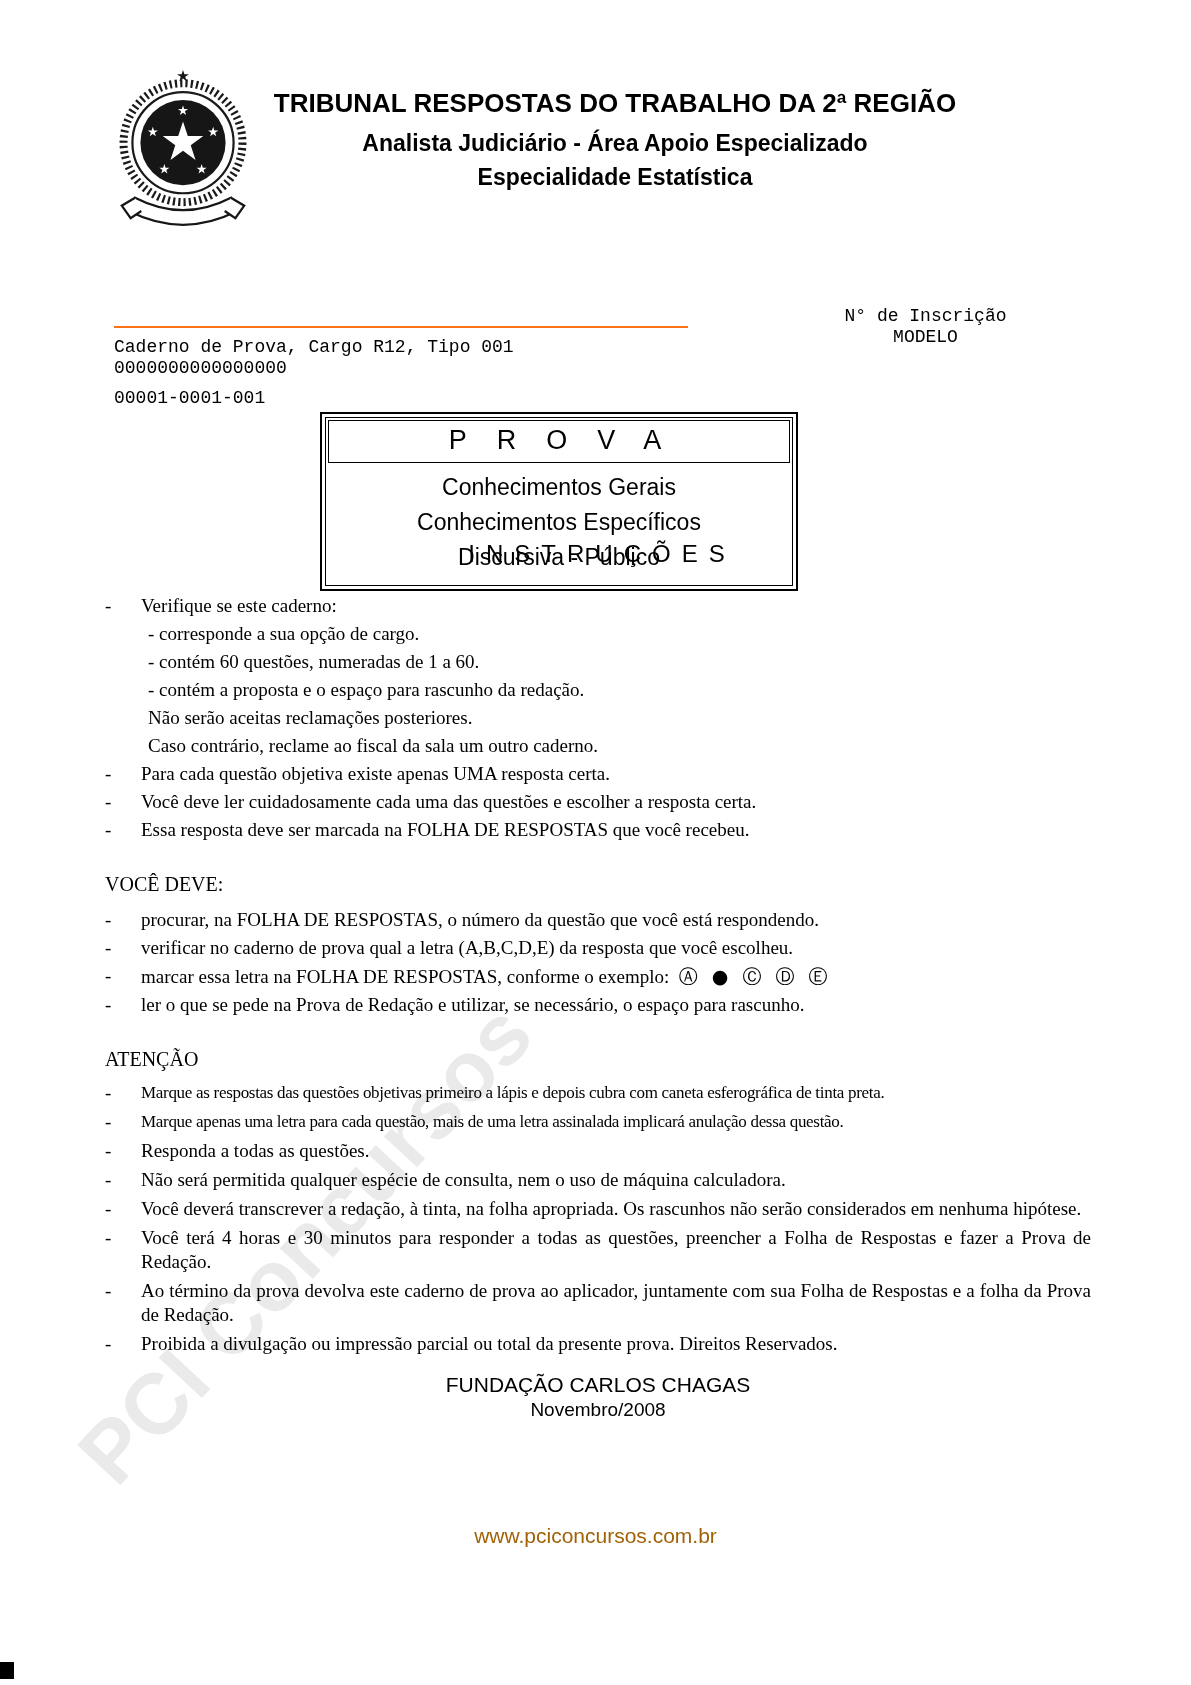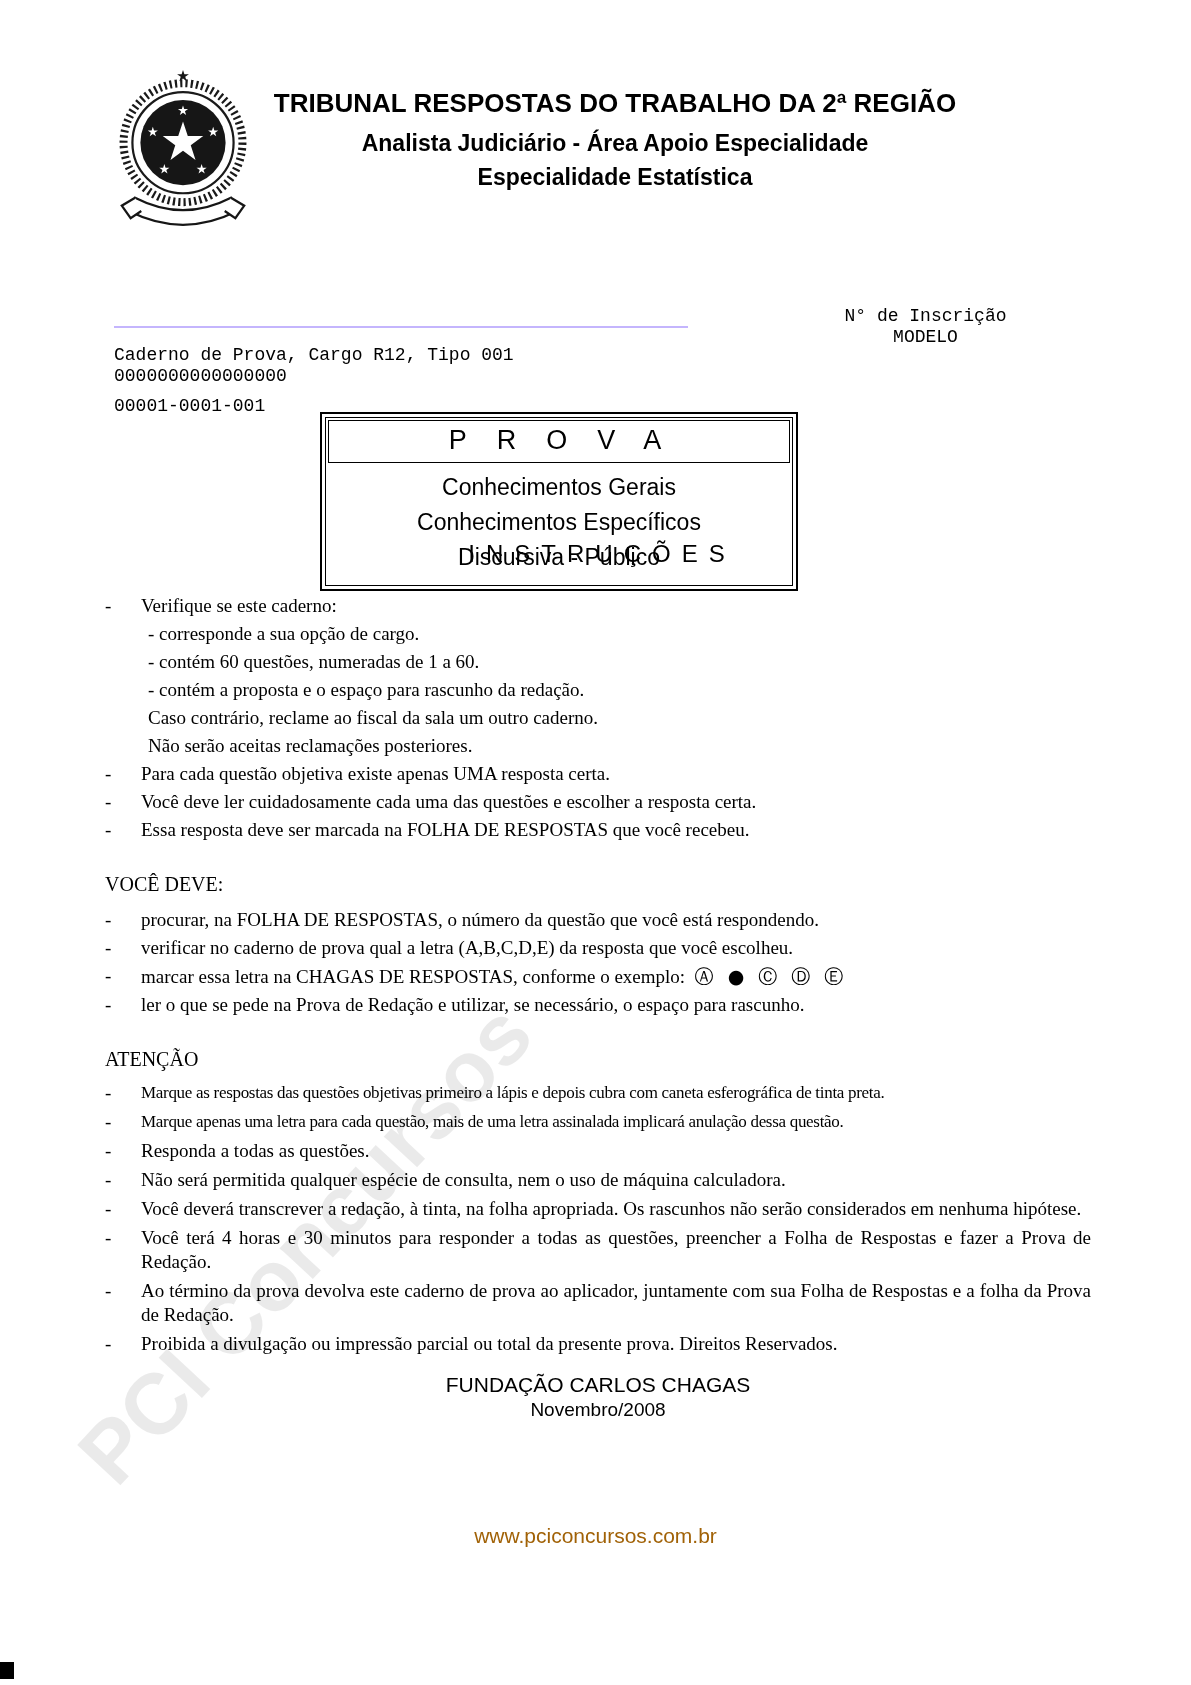--- a/index.html
+++ b/index.html
@@ -13,21 +13,21 @@
     font-family:"Liberation Sans", sans-serif; }
   .h-org   { font-size:26px; font-weight:bold; line-height:30px; margin-bottom:10px; }
   .h-line2 { font-size:21px; line-height:26px; margin-bottom:9px; }
   .h-line3 { font-size:23px; font-weight:bold; line-height:30px; margin-bottom:4px; }
   .h-line4 { font-size:23px; font-weight:bold; line-height:30px; }
   
   .inscription { position:absolute; top:306px; left:828px; width:195px; text-align:center;
     font-family:"Liberation Mono", monospace; font-size:18px; line-height:21px; }
   .booklet { position:absolute; top:326px; left:114px; width:574px;
     font-family:"Liberation Mono", monospace; font-size:18px; line-height:21px;
-    border-top:2px solid #c4b5fd; padding-top:17px; }
+    border-top:2px solid #f97316; padding-top:9px; }
   .booklet-line3 { margin-top:9px; }
   
   .prova-outer { position:absolute; top:412px; left:320px; width:468px;
     border:2px solid #000; padding:3px; font-family:"Liberation Sans", sans-serif; }
   .prova-inner { border:1px solid #000; }
   .prova-title { border:1px solid #000; margin:2px; text-align:center;
     font-size:27px; letter-spacing:30px; padding:4px 0 6px 22px; }
   .prova-lines { text-align:center; font-size:23px; line-height:35px; padding:5px 0 10px 0; }
   
   .content { position:absolute; top:540px; left:105px; width:986px; }
@@ -80,21 +80,21 @@
       </g>
       <use href="#st" transform="translate(80,9) scale(7)" fill="#161616"></use>
       <path d="M26,146 q54,28 108,0 l7,15 q-61,31 -122,0 z" fill="#ffffff" stroke="#161616" stroke-width="2.5"></path>
       <path d="M26,146 l-15,9 10,14 12,-8" fill="#ffffff" stroke="#161616" stroke-width="2.5"></path>
       <path d="M134,146 l15,9 -10,14 -12,-8" fill="#ffffff" stroke="#161616" stroke-width="2.5"></path>
     </svg>
   </div>
 
   <div class="header-text">
     <div class="h-org">TRIBUNAL RESPOSTAS DO TRABALHO DA 2ª REGIÃO</div>
-    <div class="h-line3">Analista Judiciário - Área Apoio Especialidade</div>
+    <div class="h-line3">Analista Judiciário - Área Apoio Especializado</div>
     <div class="h-line4">Especialidade Estatística</div>
   </div>
 
   <div class="inscription">
     <div>N° de Inscrição</div>
     <div>MODELO</div>
   </div>
 
   <div class="booklet">
     <div>Caderno de Prova, Cargo R12, Tipo 001</div>
@@ -123,25 +123,25 @@
     <div class="row sub">
       <span class="itext">- corresponde a sua opção de cargo.</span>
     </div>
     <div class="row sub">
       <span class="itext">- contém 60 questões, numeradas de 1 a 60.</span>
     </div>
     <div class="row sub">
       <span class="itext">- contém a proposta e o espaço para rascunho da redação.</span>
     </div>
     <div class="row sub">
+      <span class="itext">Não serão aceitas reclamações posteriores.</span>
+    </div>
+    <div class="row sub">
       <span class="itext">Caso contrário, reclame ao fiscal da sala um outro caderno.</span>
     </div>
-    <div class="row sub">
-      <span class="itext">Não serão aceitas reclamações posteriores.</span>
-    </div>
     <div class="row">
       <span class="dash">-</span>
       <span class="itext">Para cada questão objetiva existe apenas UMA resposta certa.</span>
     </div>
     <div class="row">
       <span class="dash">-</span>
       <span class="itext">Você deve ler cuidadosamente cada uma das questões e escolher a resposta certa.</span>
     </div>
     <div class="row">
       <span class="dash">-</span>
@@ -152,21 +152,21 @@
     <div class="row">
       <span class="dash">-</span>
       <span class="itext">procurar, na FOLHA DE RESPOSTAS, o número da questão que você está respondendo.</span>
     </div>
     <div class="row">
       <span class="dash">-</span>
       <span class="itext">verificar no caderno de prova qual a letra (A,B,C,D,E) da resposta que você escolheu.</span>
     </div>
     <div class="row">
       <span class="dash">-</span>
-      <span class="itext"><span>marcar essa letra na CHAGAS DE RESPOSTAS, conforme o exemplo:</span>&nbsp; <span class="marks">Ⓐ ● Ⓒ Ⓓ Ⓔ</span></span>
+      <span class="itext"><span>marcar essa letra na FOLHA DE RESPOSTAS, conforme o exemplo:</span>&nbsp; <span class="marks">Ⓐ ● Ⓒ Ⓓ Ⓔ</span></span>
     </div>
     <div class="row">
       <span class="dash">-</span>
       <span class="itext">ler o que se pede na Prova de Redação e utilizar, se necessário, o espaço para rascunho.</span>
     </div>
 
     <div class="section-heading">ATENÇÃO</div>
     <div class="atn">
       <div class="row">
         <span class="dash">-</span>

